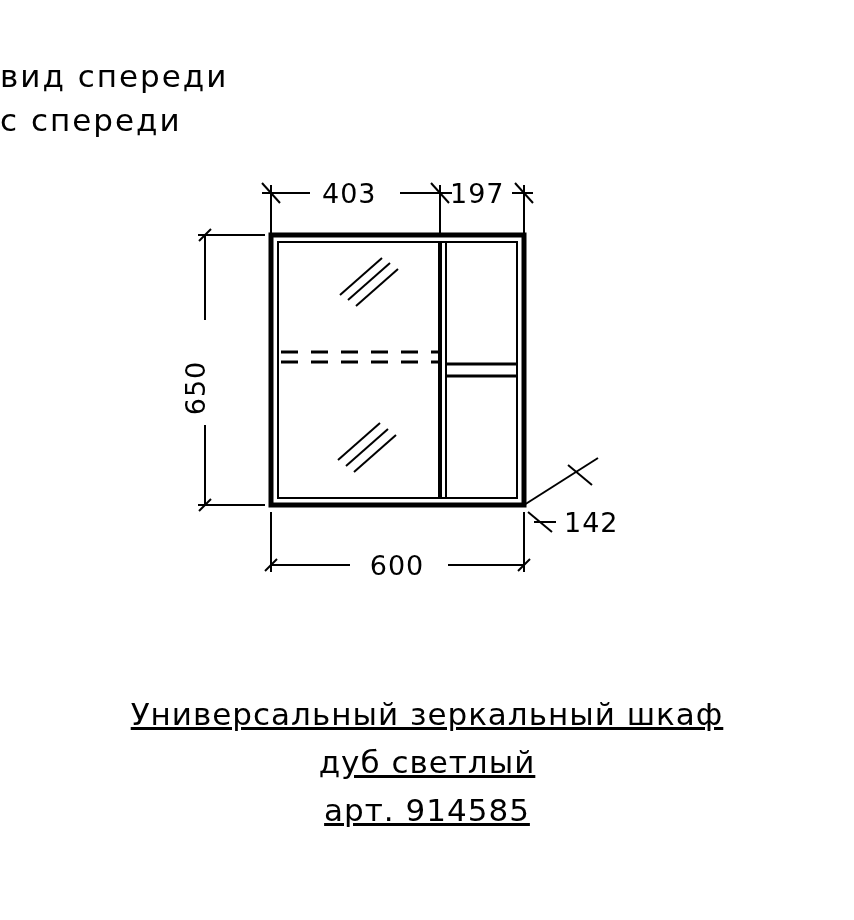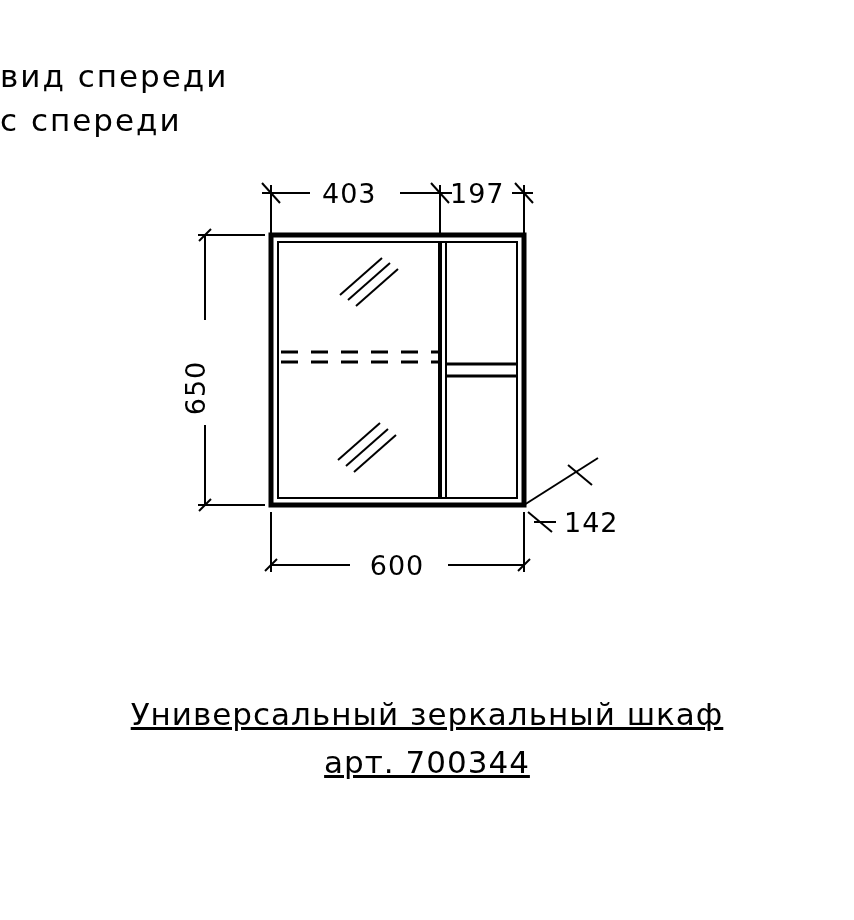--- a/index.html
+++ b/index.html
@@ -144,16 +144,17 @@
       <line x1="568" y1="325" x2="592" y2="345"></line>
       <line x1="528" y1="372" x2="552" y2="392"></line>
       <line x1="534" y1="382" x2="556" y2="382"></line>
     </g>
     <text class="dim-text" x="564" y="392">142</text>
 
   </svg>
 
   <div class="caption-block">
     <div>Универсальный зеркальный шкаф</div>
-    <div>арт. 700344</div>
+    <div>дуб светлый</div>
+    <div>арт. 914585</div>
   </div>
 
 </div>
 
 </body></html>

